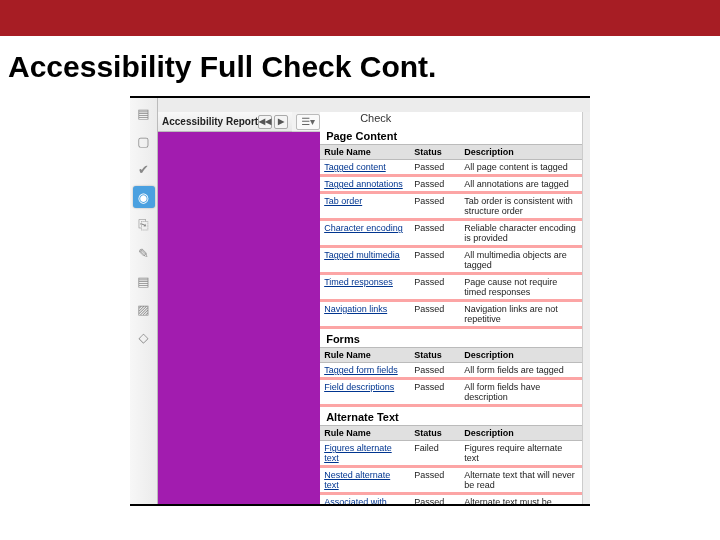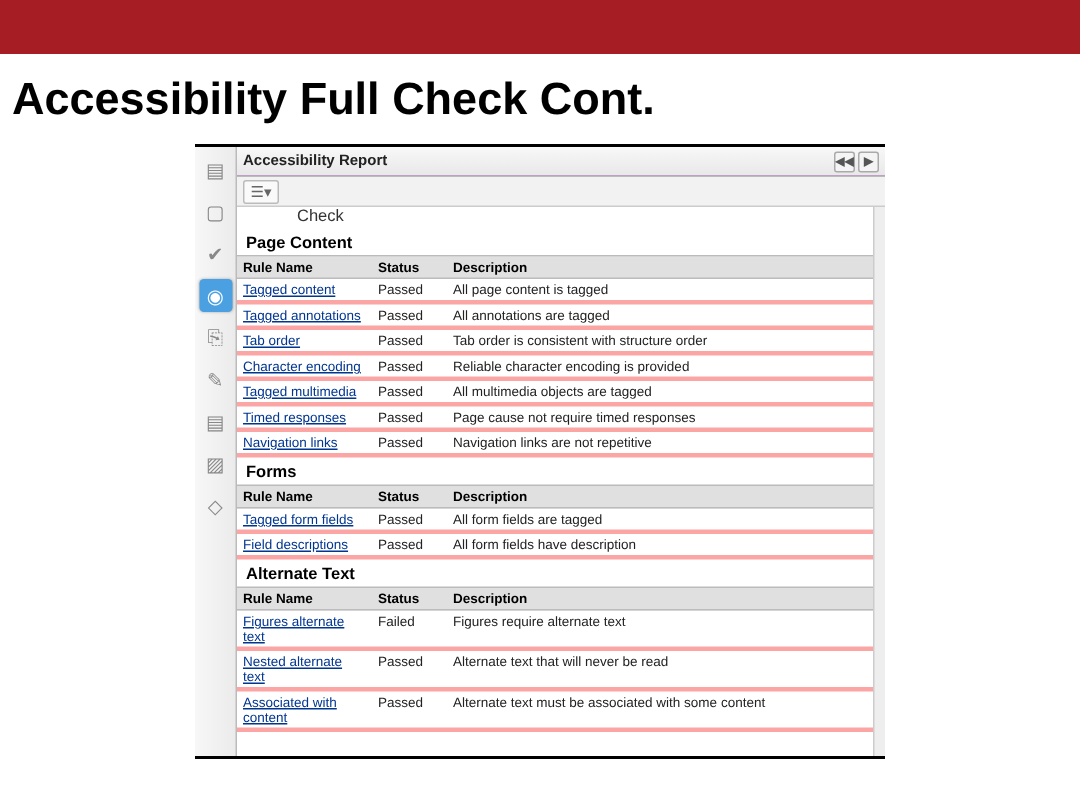--- a/index.html
+++ b/index.html
@@ -54,22 +54,23 @@
   }
   .rail-icon.sel {
     background: #4aa0e0;
     color: #fff;
     box-shadow: 0 0 2px rgba(0,0,0,0.3);
   }
   .panel {
     flex: 1;
     background: #a21caf;
     display: flex;
-    flex-direction: column;
+    flex-direction: row;
     overflow: hidden;
+    margin-top: 14px;
   }
   .panel-header {
     background: linear-gradient(#f8f8f8,#e8e8e8);
     border-bottom: 1px solid #bbb;
     height: 20px;
     display: flex;
     align-items: center;
     padding: 0 4px;
     font-size: 10px;
     font-weight: bold;

